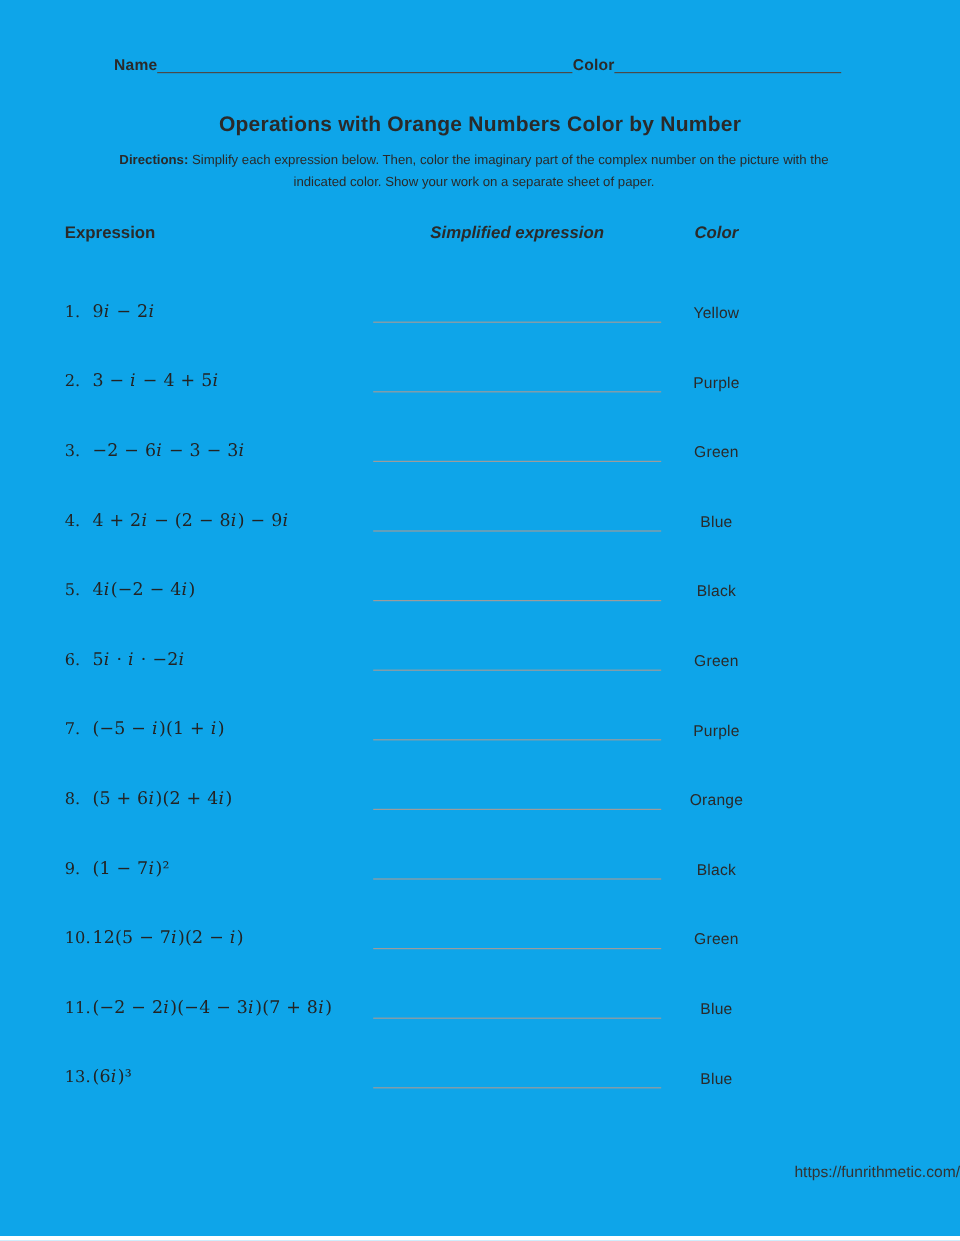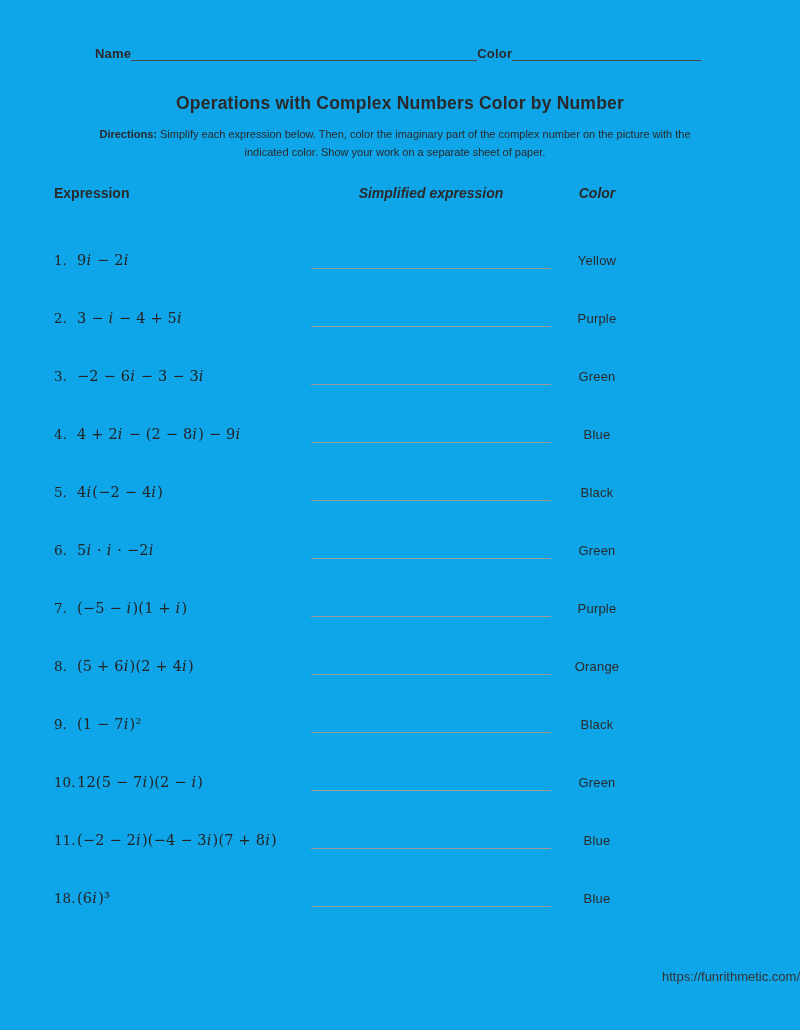--- a/index.html
+++ b/index.html
@@ -123,21 +123,21 @@
 
 <div class="page">
 
   <div class="name-date-row">
     <span>Name</span>
     <span class="fill-line long"></span>
     <span>Color</span>
     <span class="fill-line short"></span>
   </div>
 
-  <h1 class="title">Operations with Complex Numbers Color by Number</h1>
+  <h1 class="title">Operations with Orange Numbers Color by Number</h1>
 
   <p class="directions"><b>Directions:</b> <span>Simplify each expression below.  Then, color the imaginary part of the complex number on the picture with the indicated color. Show your work on a separate sheet of paper.</span></p>
 
   <div class="table-head row-grid">
     <span>Expression</span>
     <span class="center">Simplified expression</span>
     <span class="center">Color</span>
   </div>
 
   <div class="rows">
@@ -236,21 +236,21 @@
       <div class="expr-cell">
         <span class="num">11.</span>
         <span class="expr">(−2 − 2<span class="vi">i</span>)(−4 − 3<span class="vi">i</span>)(7 + 8<span class="vi">i</span>)</span>
       </div>
       <div class="blank"></div>
       <span class="color-label">Blue</span>
     </div>
 
     <div class="wrow row-grid">
       <div class="expr-cell">
-        <span class="num">18.</span>
+        <span class="num">13.</span>
         <span class="expr">(6<span class="vi">i</span>)³</span>
       </div>
       <div class="blank"></div>
       <span class="color-label">Blue</span>
     </div>
 
   </div>
 
   <div class="footer">https://funrithmetic.com/</div>
 

